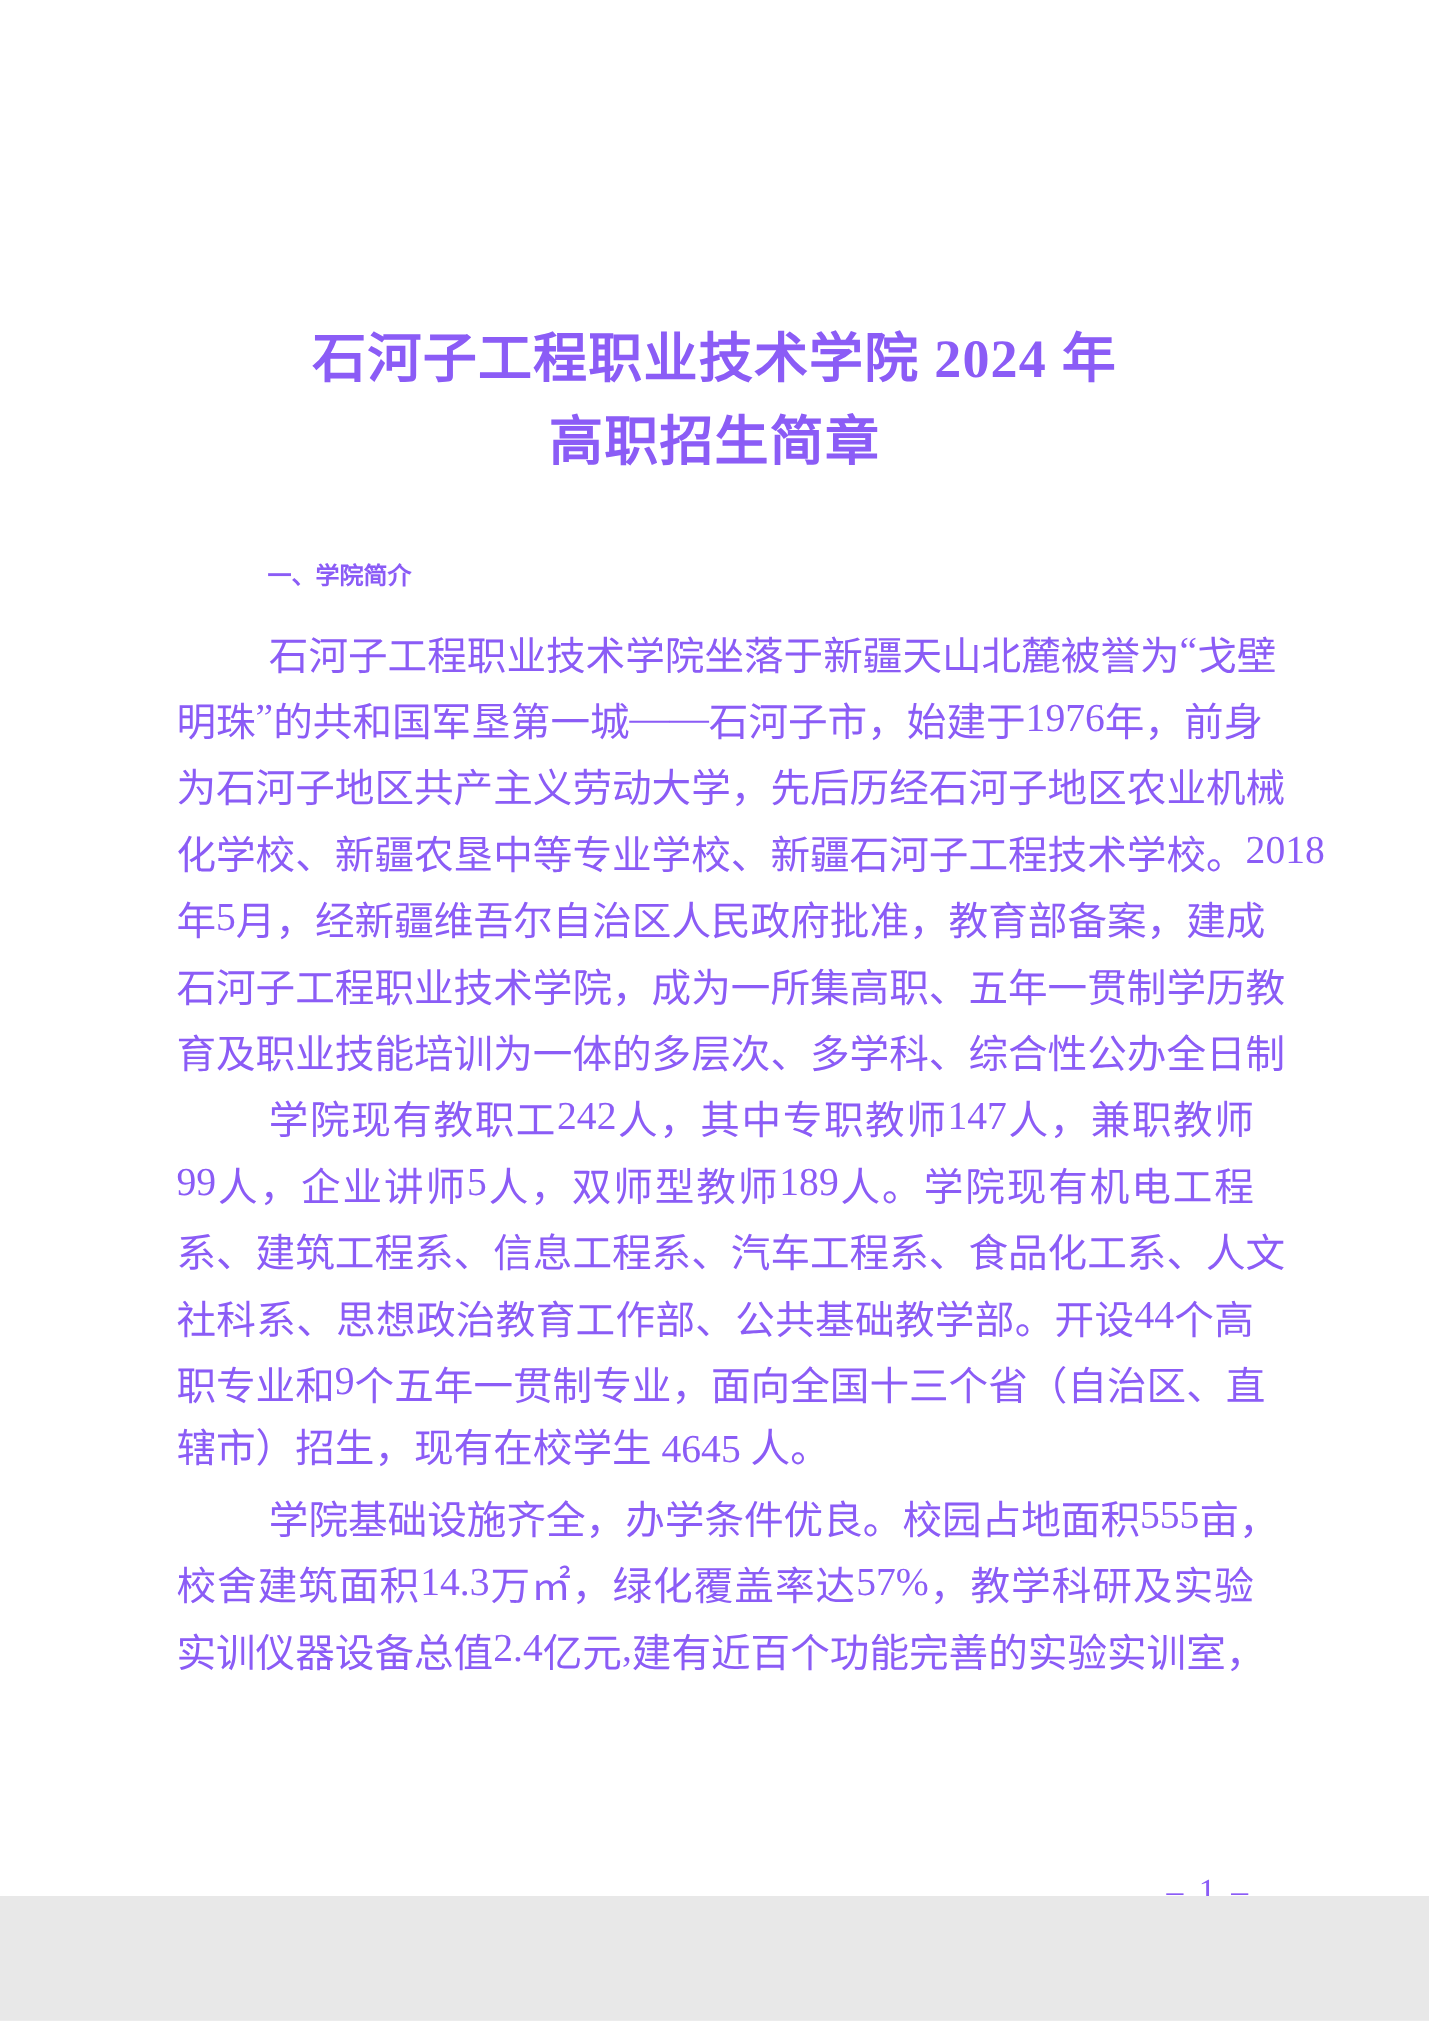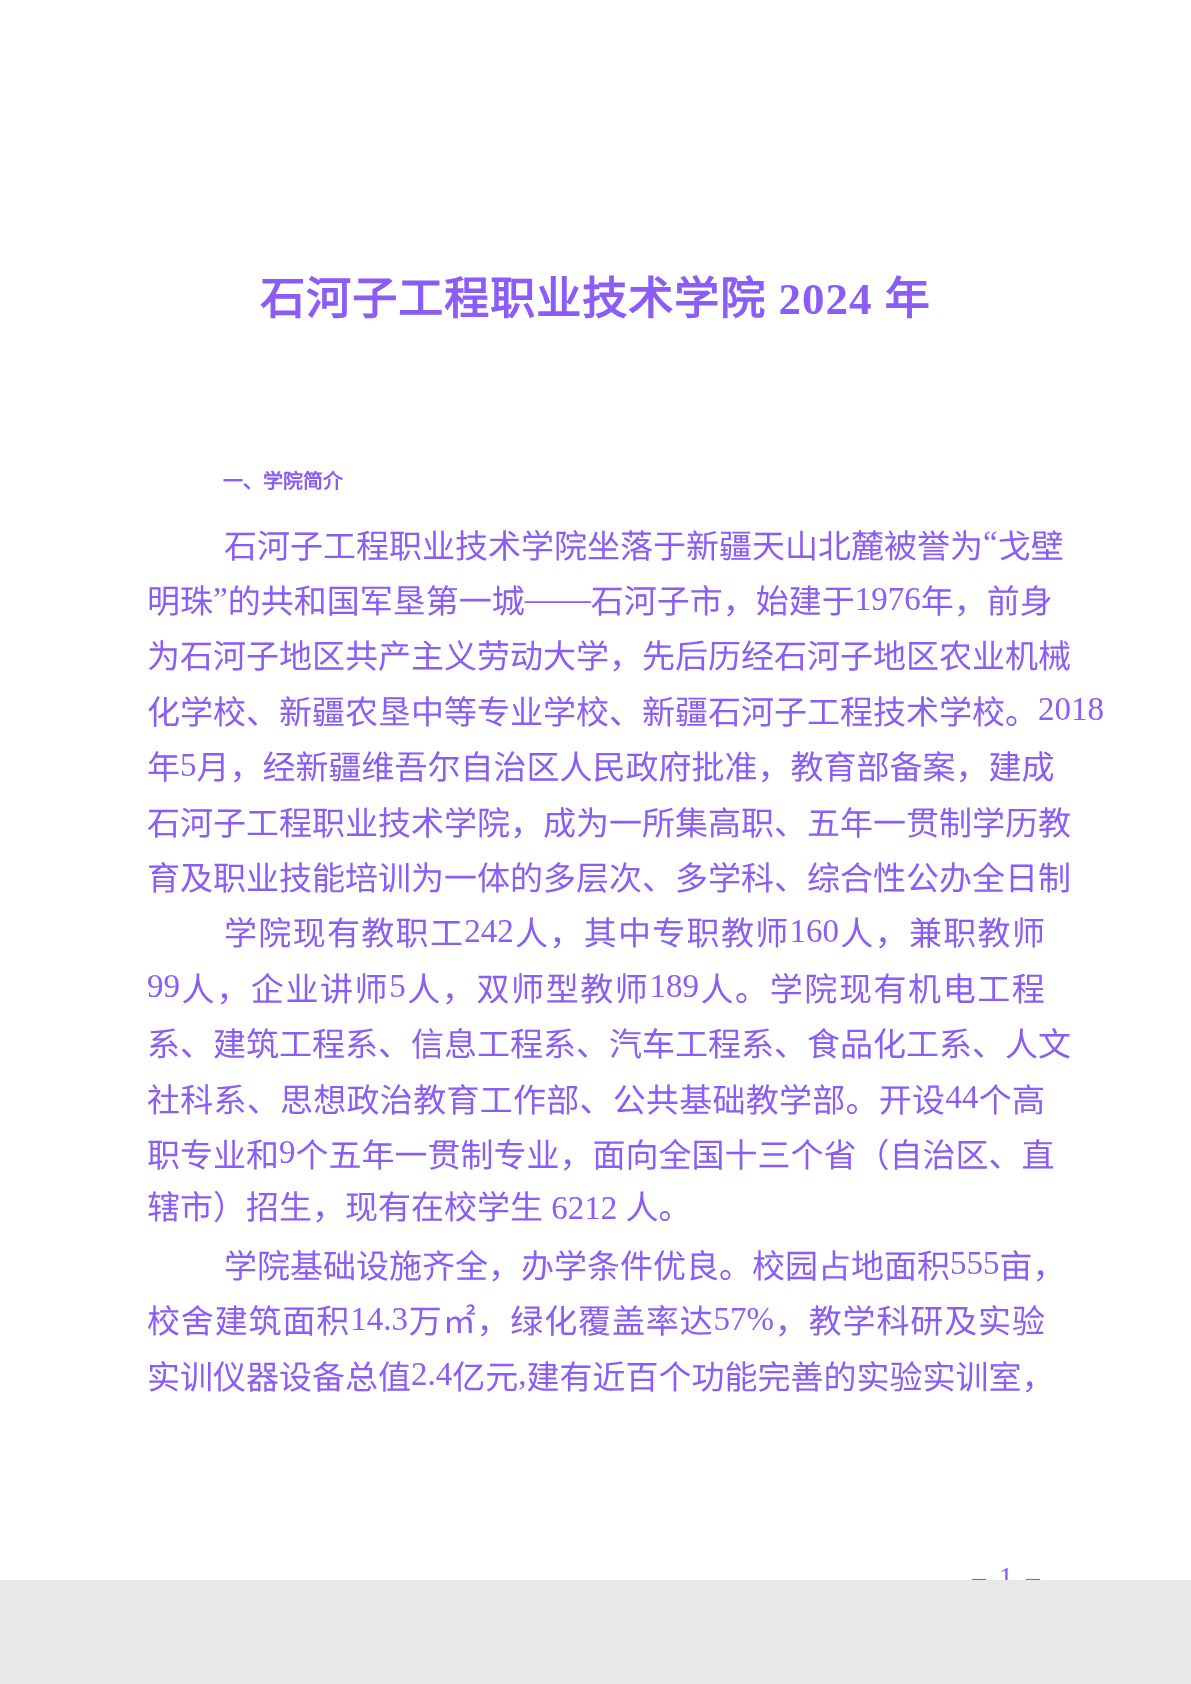--- a/index.html
+++ b/index.html
@@ -75,20 +75,21 @@
     letter-spacing: 3px;
   }
 </style>
 </head>
 <body>
 
 <div class="page">
 
   <div class="doc-title">
     <div>石河子工程职业技术学院 2024 年</div>
+    <div>高职招生简章</div>
   </div>
 
   <div class="section-heading">一、学院简介</div>
 
   <div class="body-text">
       <div class="bline just indent">
         <span>石</span>
         <span>河</span>
         <span>子</span>
         <span>工</span>
@@ -303,21 +304,21 @@
         <span>工</span>
         <span>242</span>
         <span>人</span>
         <span>，</span>
         <span>其</span>
         <span>中</span>
         <span>专</span>
         <span>职</span>
         <span>教</span>
         <span>师</span>
-        <span>160</span>
+        <span>147</span>
         <span>人</span>
         <span>，</span>
         <span>兼</span>
         <span>职</span>
         <span>教</span>
         <span>师</span>
       </div>
       <div class="bline just">
         <span>99</span>
         <span>人</span>
@@ -428,21 +429,21 @@
         <span>三</span>
         <span>个</span>
         <span>省</span>
         <span>（</span>
         <span>自</span>
         <span>治</span>
         <span>区</span>
         <span>、</span>
         <span>直</span>
       </div>
-      <div class="bline natural">辖市）招生，现有在校学生 6212 人。</div>
+      <div class="bline natural">辖市）招生，现有在校学生 4645 人。</div>
       <div class="bline just indent">
         <span>学</span>
         <span>院</span>
         <span>基</span>
         <span>础</span>
         <span>设</span>
         <span>施</span>
         <span>齐</span>
         <span>全</span>
         <span>，</span>

